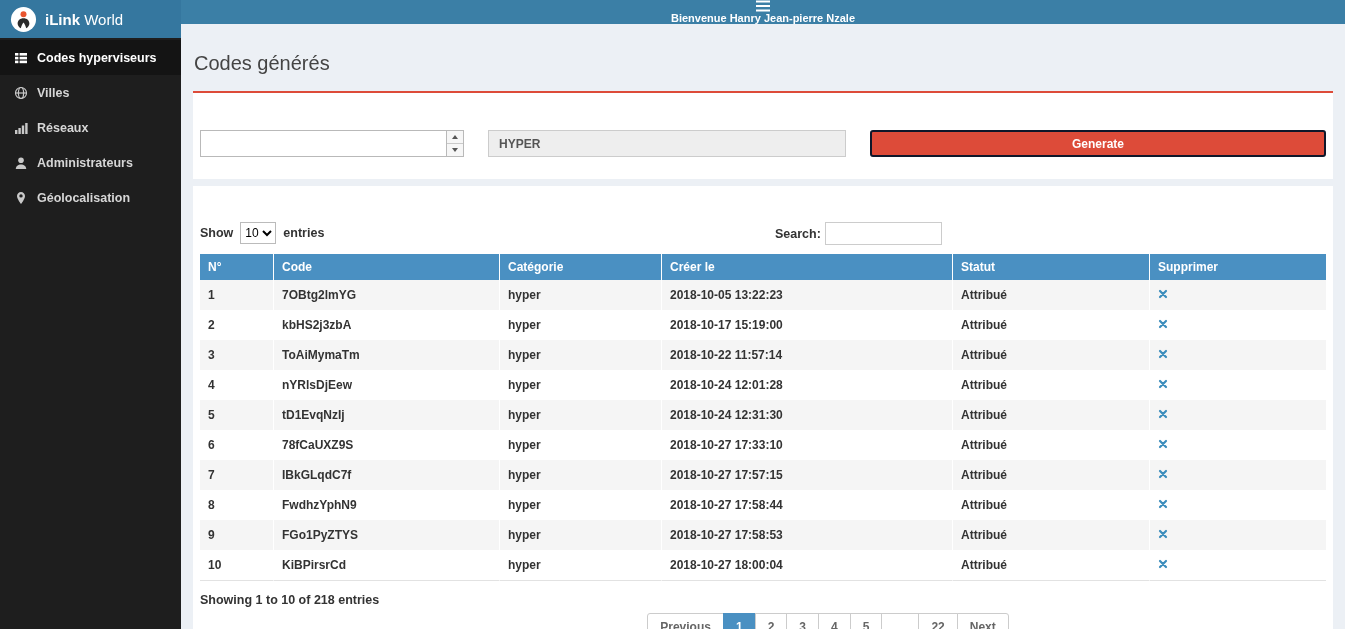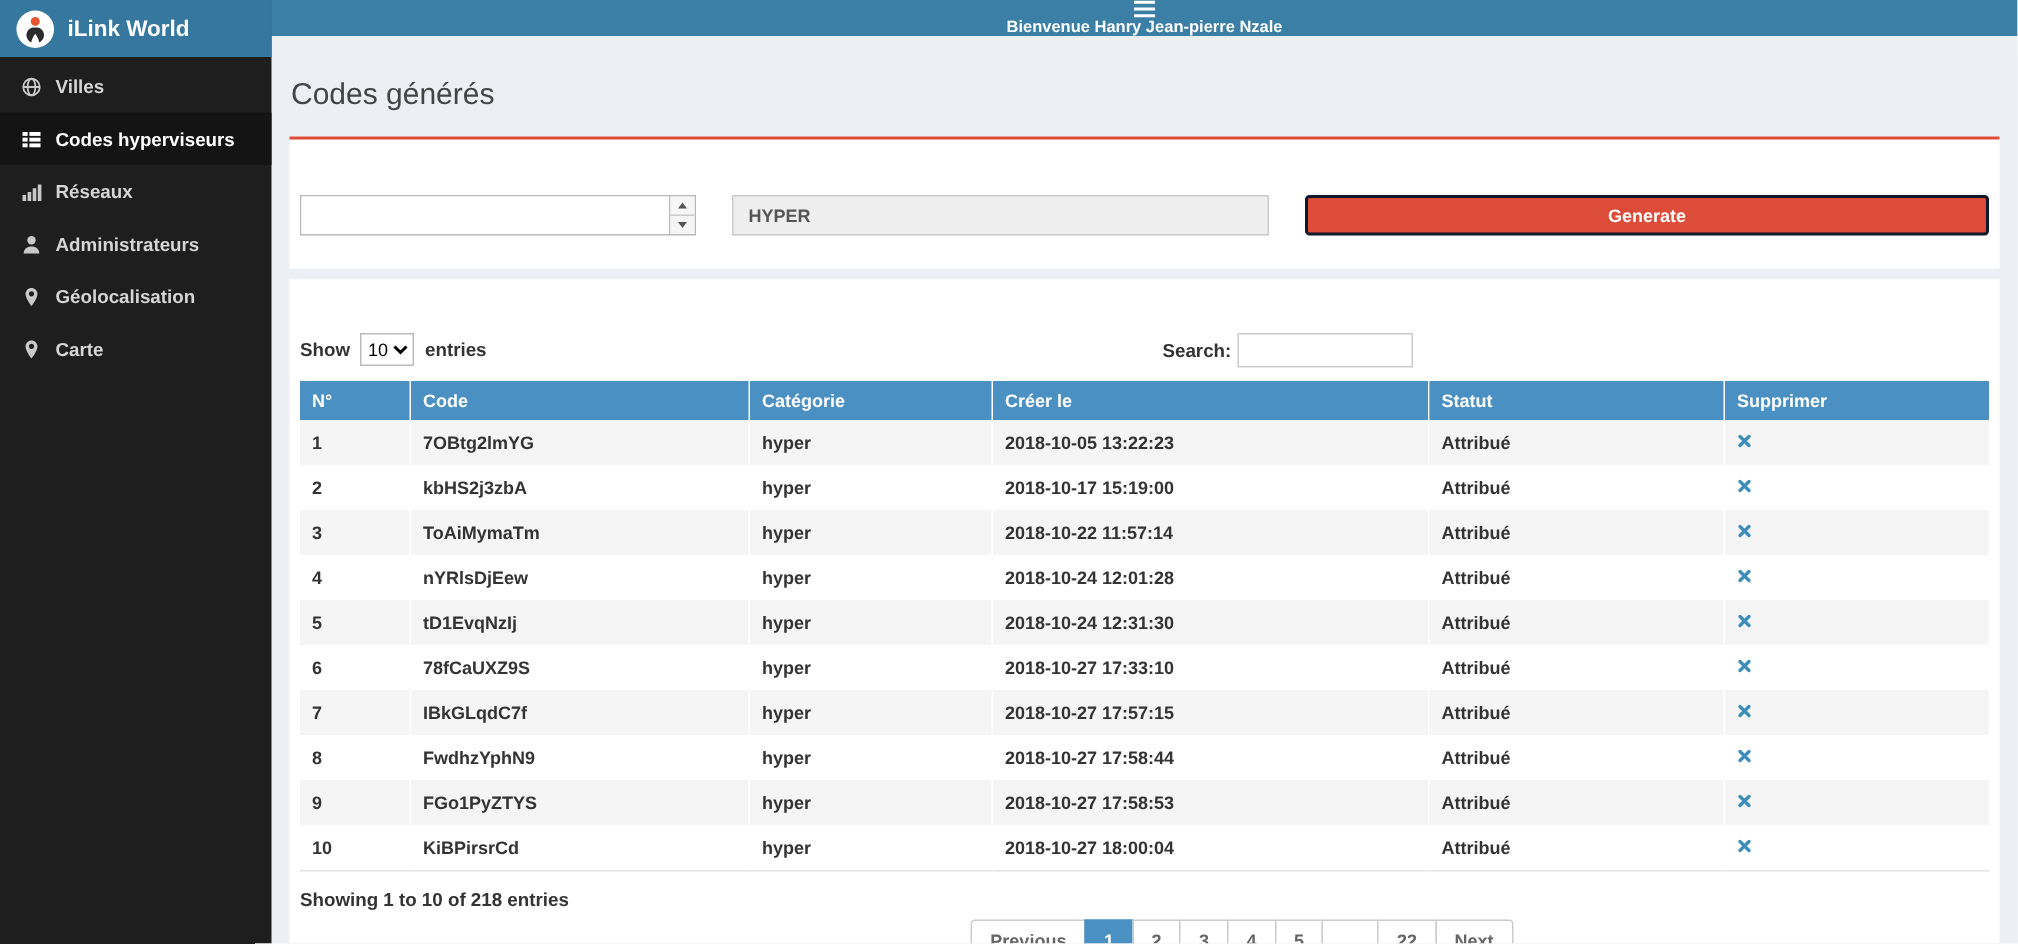--- a/index.html
+++ b/index.html
@@ -16,21 +16,21 @@
     position: absolute; left: 0; top: 0; width: 181px; height: 100%;
     background: var(--sidebar_bg, #1e1e1e); z-index: 3;
   }
   .logo-bar {
     height: 38px; background: var(--logo_bg, #35779f);
     display: flex; align-items: center; padding: 0 10px; gap: 8px;
   }
   .logo-circle { width: 27px; height: 27px; flex: 0 0 auto; }
   .brand { color: #fff; font-size: 15px; white-space: nowrap; }
   .brand .b1 { font-weight: 700; }
-  .brand .b2 { font-weight: 700; }
+  .brand .b2 { font-weight: 400; }
   .sb-menu { padding-top: 2px; }
   .sb-item {
     height: 35px; display: flex; align-items: center; gap: 9px;
     padding-left: 14px; color: #d6d6d6; font-size: 12.5px; font-weight: 600;
     cursor: pointer;
   }
   .sb-item.active { background: var(--sidebar_active_bg, #141414); color: #fff; }
   .sb-icon { width: 14px; height: 14px; display: inline-flex; align-items: center; justify-content: center; color: #c9c9c9; }
   .sb-item.active .sb-icon { color: #fff; }
 
@@ -120,45 +120,45 @@
     <span class="logo-circle">
       <svg width="27" height="27" viewBox="0 0 28 28">
         <circle cx="14" cy="14" r="13" fill="#ffffff"></circle>
         <circle cx="14" cy="8.6" r="3.1" fill="#e8542f"></circle>
         <path d="M14 12.6c-3.6 0-6.1 2.3-6.1 5.6 0 2.1 1.5 4.1 3.3 4.9.6-2.3 1.4-4.3 2.8-6 1.4 1.7 2.2 3.7 2.8 6 1.8-.8 3.3-2.8 3.3-4.9 0-3.3-2.5-5.6-6.1-5.6z" fill="#2b2b2b"></path>
       </svg>
     </span>
     <span class="brand"><span class="b1">iLink</span><span class="b2"> World</span></span>
   </div>
   <nav class="sb-menu">
-      <div class="sb-item">
-        <span class="sb-icon">
-          <svg width="14" height="14" viewBox="0 0 14 14" fill="none" stroke="currentColor" stroke-width="1.2">
-            <circle cx="7" cy="7" r="5.5"></circle>
-            <ellipse cx="7" cy="7" rx="2.6" ry="5.5"></ellipse>
-            <path d="M1.5 7h11"></path>
-          </svg>
-        </span>
-        <span class="sb-label">Villes</span>
-      </div>
       <div class="sb-item active">
         <span class="sb-icon">
           <svg width="14" height="14" viewBox="0 0 14 14" fill="currentColor">
             <rect x="1" y="2" width="3.4" height="2.6"></rect>
             <rect x="5.6" y="2" width="7.4" height="2.6"></rect>
             <rect x="1" y="5.8" width="3.4" height="2.6"></rect>
             <rect x="5.6" y="5.8" width="7.4" height="2.6"></rect>
             <rect x="1" y="9.6" width="3.4" height="2.6"></rect>
             <rect x="5.6" y="9.6" width="7.4" height="2.6"></rect>
           </svg>
         </span>
         <span class="sb-label">Codes hyperviseurs</span>
       </div>
       <div class="sb-item">
         <span class="sb-icon">
+          <svg width="14" height="14" viewBox="0 0 14 14" fill="none" stroke="currentColor" stroke-width="1.2">
+            <circle cx="7" cy="7" r="5.5"></circle>
+            <ellipse cx="7" cy="7" rx="2.6" ry="5.5"></ellipse>
+            <path d="M1.5 7h11"></path>
+          </svg>
+        </span>
+        <span class="sb-label">Villes</span>
+      </div>
+      <div class="sb-item">
+        <span class="sb-icon">
           <svg width="14" height="14" viewBox="0 0 14 14" fill="currentColor">
             <rect x="1" y="9" width="2.4" height="4"></rect>
             <rect x="4.4" y="7" width="2.4" height="6"></rect>
             <rect x="7.8" y="4.5" width="2.4" height="8.5"></rect>
             <rect x="11.2" y="2" width="2.4" height="11"></rect>
           </svg>
         </span>
         <span class="sb-label">Réseaux</span>
       </div>
       <div class="sb-item">
@@ -170,28 +170,20 @@
         </span>
         <span class="sb-label">Administrateurs</span>
       </div>
       <div class="sb-item">
         <span class="sb-icon">
           <svg width="14" height="14" viewBox="0 0 14 14" fill="currentColor">
             <path fill-rule="evenodd" d="M7 1C4.8 1 3 2.8 3 5c0 3 4 8 4 8s4-5 4-8c0-2.2-1.8-4-4-4zm0 5.6A1.7 1.7 0 1 1 7 3.2a1.7 1.7 0 0 1 0 3.4z"></path>
           </svg>
         </span>
         <span class="sb-label">Géolocalisation</span>
-      </div>
-      <div class="sb-item">
-        <span class="sb-icon">
-          <svg width="14" height="14" viewBox="0 0 14 14" fill="currentColor">
-            <path fill-rule="evenodd" d="M7 1C4.8 1 3 2.8 3 5c0 3 4 8 4 8s4-5 4-8c0-2.2-1.8-4-4-4zm0 5.6A1.7 1.7 0 1 1 7 3.2a1.7 1.7 0 0 1 0 3.4z"></path>
-          </svg>
-        </span>
-        <span class="sb-label">Carte</span>
       </div>
     </nav>
 </aside>
 
 <header class="topbar">
   <span class="hamburger">
     <svg width="14" height="12" viewBox="0 0 14 12" fill="#ffffff">
       <rect x="0" y="0.5" width="14" height="2"></rect>
         <rect x="0" y="5" width="14" height="2"></rect>
         <rect x="0" y="9.5" width="14" height="2"></rect>

